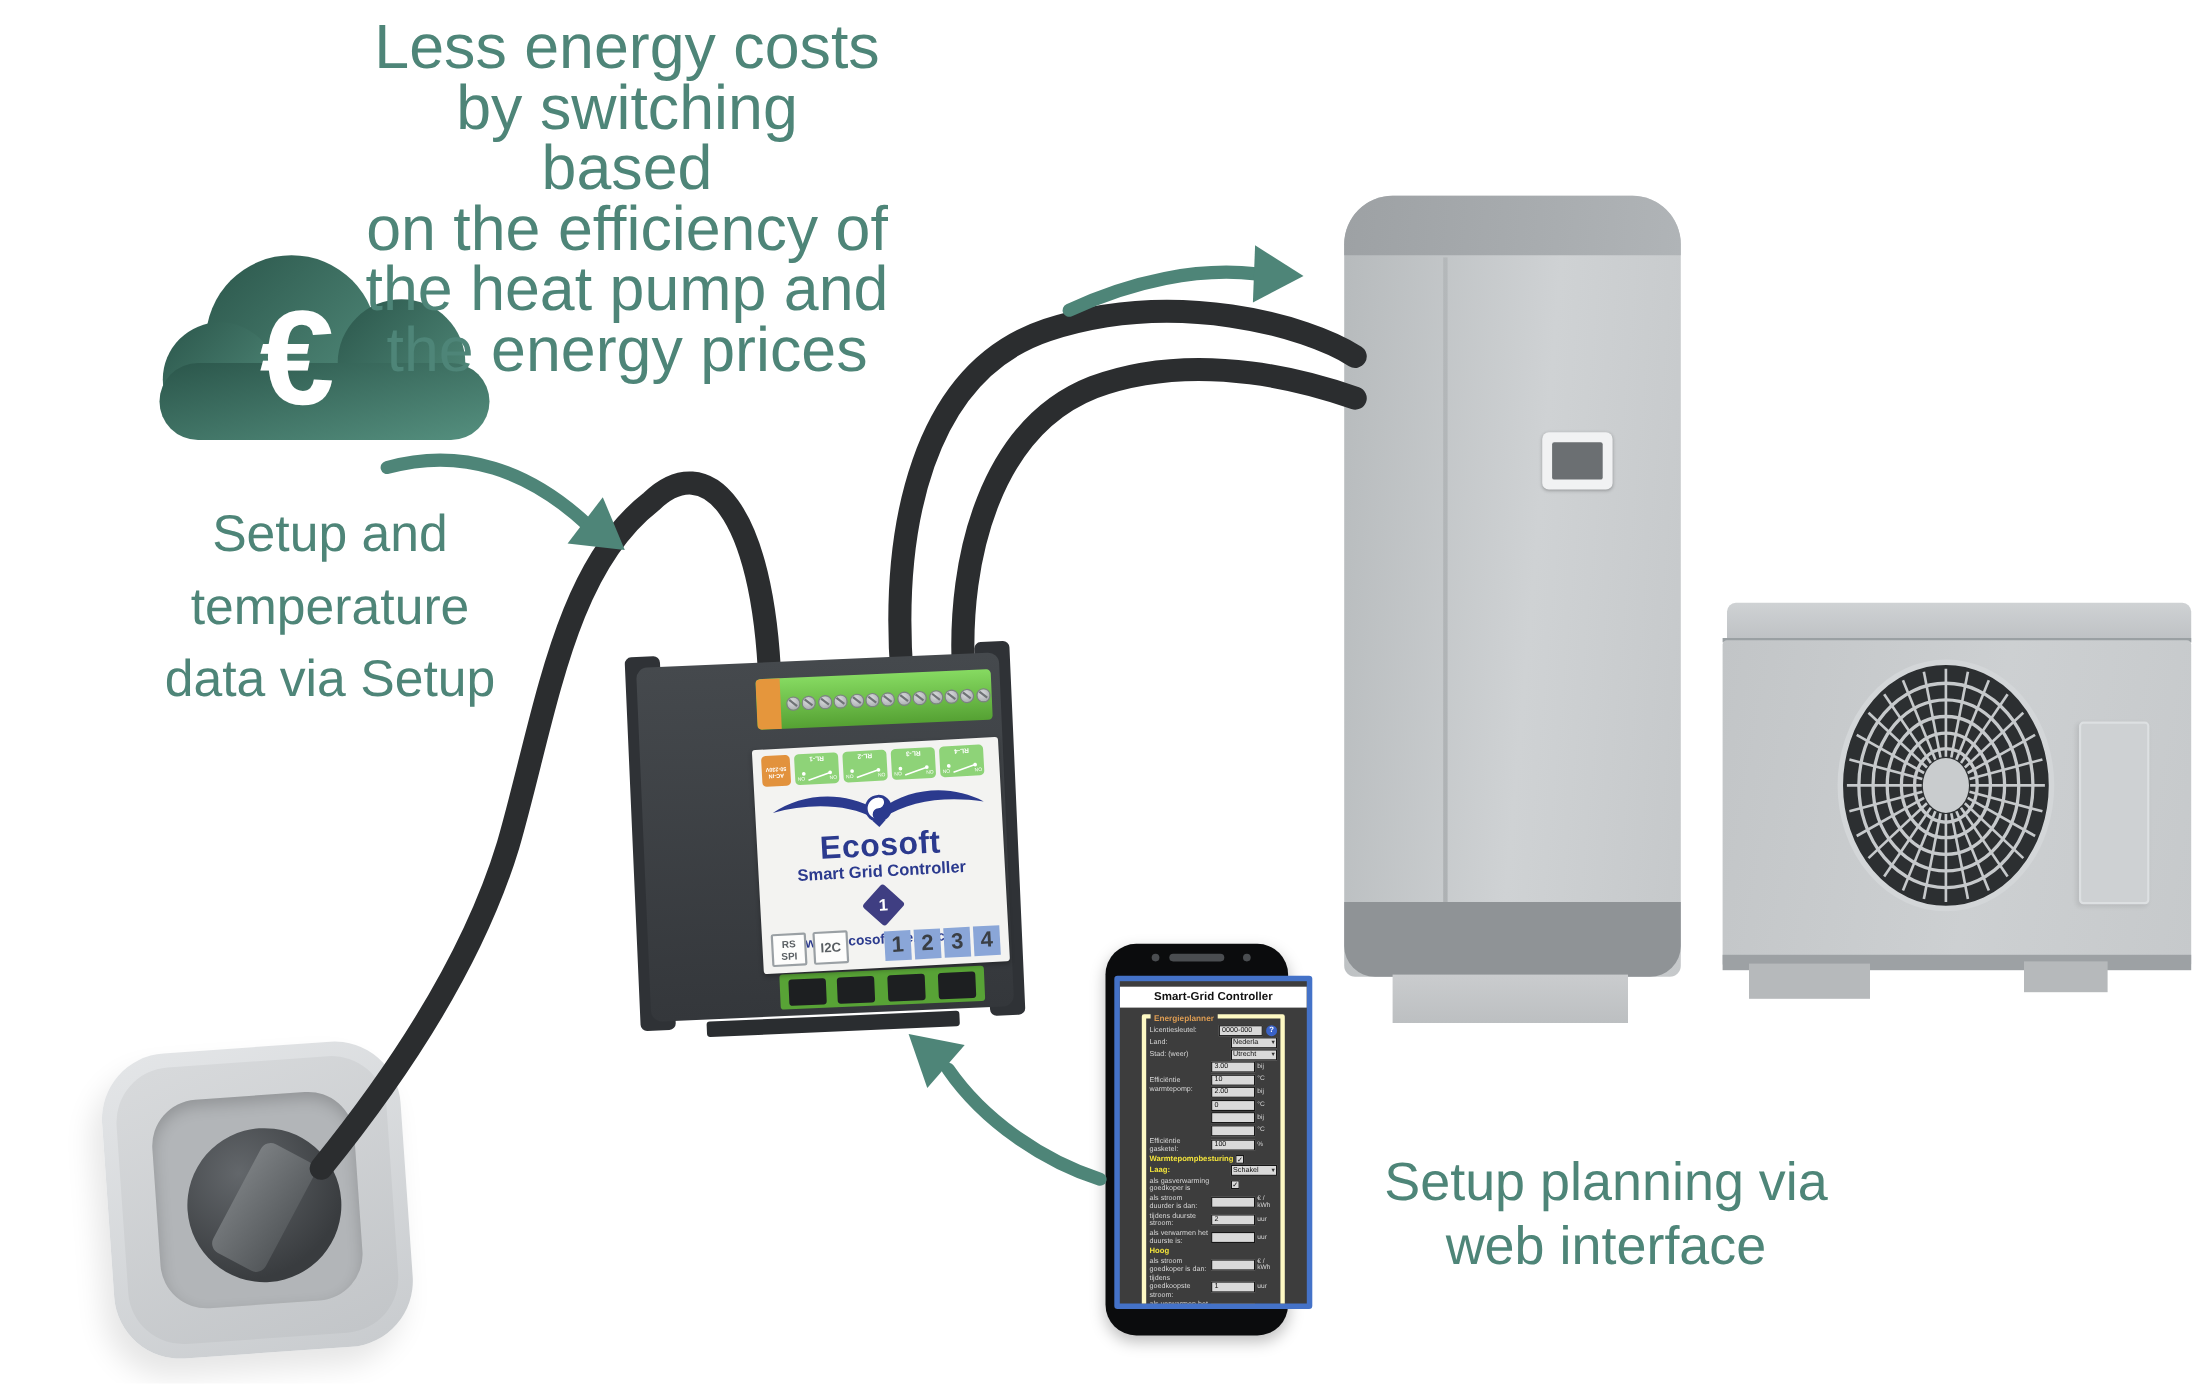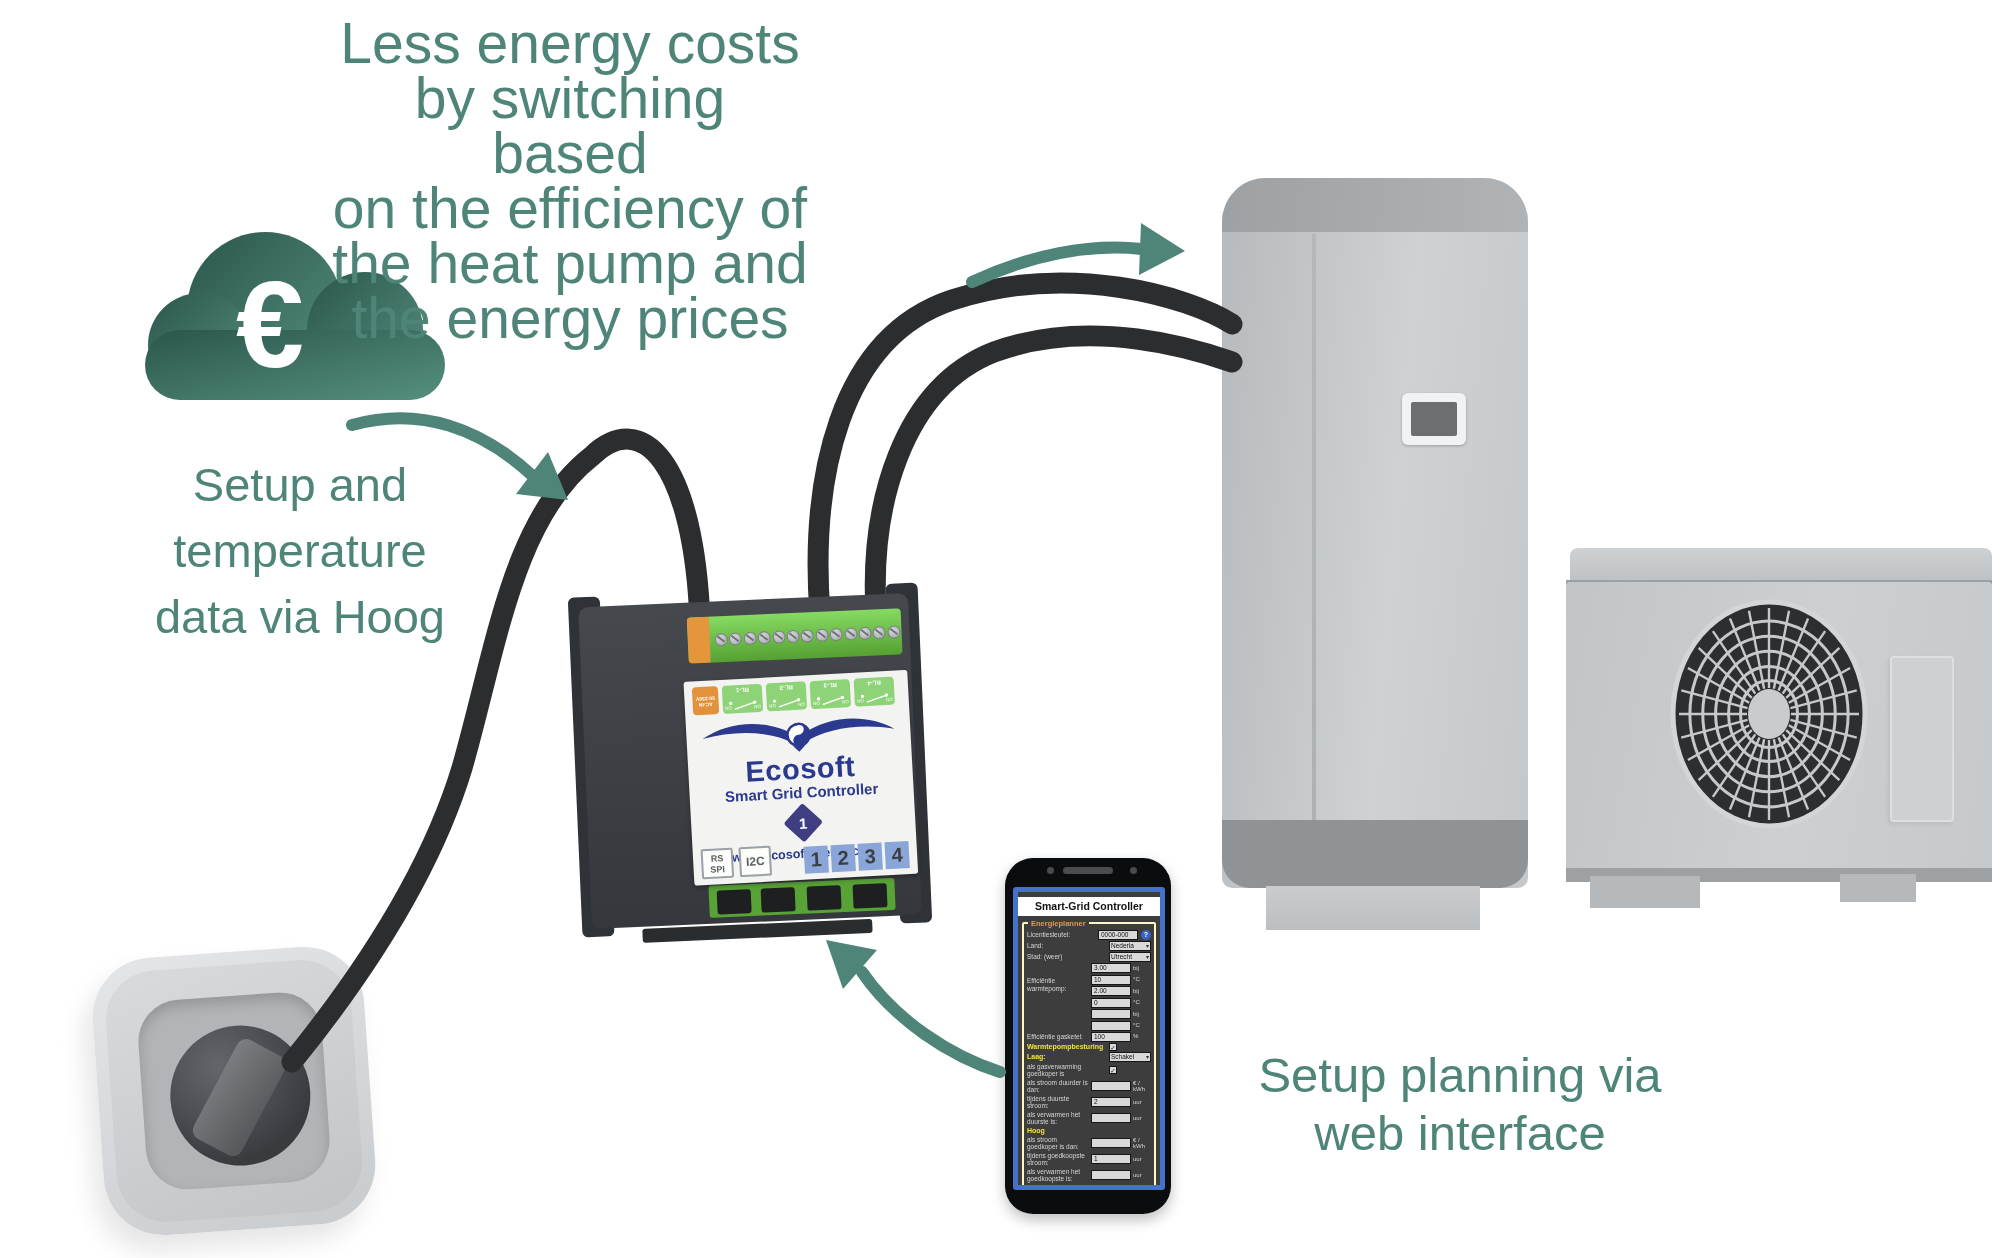--- a/index.html
+++ b/index.html
@@ -101,25 +101,25 @@
   .relay-g text{fill:#ffffff;font-family:"Liberation Sans",sans-serif;}
   .relay-on{font-size:4.5px;}
   .relay-id{font-size:6px;font-weight:bold;}
 
   
   #phone{left:1005px;top:858px;width:166px;height:356px;background:#0b0c0d;border-radius:28px;z-index:4;
          box-shadow:0 6px 14px rgba(0,0,0,0.25);}
   .ph-speaker{position:absolute;left:58px;top:9px;width:50px;height:7px;background:#4a4d50;border-radius:4px;}
   .ph-dot{position:absolute;top:9px;width:7px;height:7px;border-radius:50%;background:#4a4d50;}
   .ph-dot-l{left:42px;} .ph-dot-r{right:34px;}
-  .ph-frame{position:absolute;left:8px;top:29px;width:152px;height:303px;background:#4472c8;border-radius:3px;}
+  .ph-frame{position:absolute;left:8px;top:29px;width:152px;height:303px;background:#4472c8;border-radius:3px;padding-left:28px;}
   .ph-screen{position:absolute;inset:5px;background:#3d3d3d;overflow:hidden;}
   .ph-header{margin:5px 0 3px;background:#ffffff;color:#111;font-size:10.5px;font-weight:bold;
              text-align:center;line-height:19px;height:19px;}
-  .ph-fieldset{position:relative;margin:6px 4px 2px;border:2px solid #fef9c3;border-radius:2px;padding:5px 3px 2px;}
+  .ph-fieldset{position:relative;margin:6px 20px 2px;border:4px solid #fef9c3;border-radius:2px;padding:5px 3px 2px;}
   .ph-legend{position:absolute;top:-5px;left:4px;background:#3d3d3d;padding:0 3px;color:#dd9c52;
              font-size:7.5px;font-weight:bold;line-height:9px;}
   .prow{display:flex;align-items:center;margin:1px 0;}
   .plbl{flex:1;color:#d6d6d6;font-size:6.5px;line-height:7.5px;padding-right:2px;}
   .phead{color:#f2e33b;font-weight:bold;font-size:7px;line-height:8px;}
   .pinput{width:40px;min-width:40px;height:10px;background:#d9d9d9;border:1px solid #161616;color:#111;
           font-size:6.5px;line-height:8px;padding:0 2px;box-sizing:border-box;overflow:hidden;white-space:nowrap;}
   .psel{width:42px;min-width:42px;height:10px;background:#d9d9d9;border:1px solid #161616;color:#111;
         font-size:6.5px;line-height:8px;padding:0 1px;box-sizing:border-box;display:flex;justify-content:space-between;overflow:hidden;}
   .psel-arrow{color:#333;font-size:6px;}
@@ -488,21 +488,21 @@
     <div>Less energy costs</div>
     <div>by switching based</div>
     <div>on the efficiency of</div>
     <div>the heat pump and</div>
     <div>the energy prices</div>
   </div>
 
   <div class="cap cap-left z6">
     <div>Setup and</div>
     <div>temperature</div>
-    <div>data via Hoog</div>
+    <div>data via Setup</div>
   </div>
 
   <div class="cap cap-setup z6">
     <div>Setup planning via</div>
     <div>web interface</div>
   </div>
 
 </div>
 
 </body></html>

